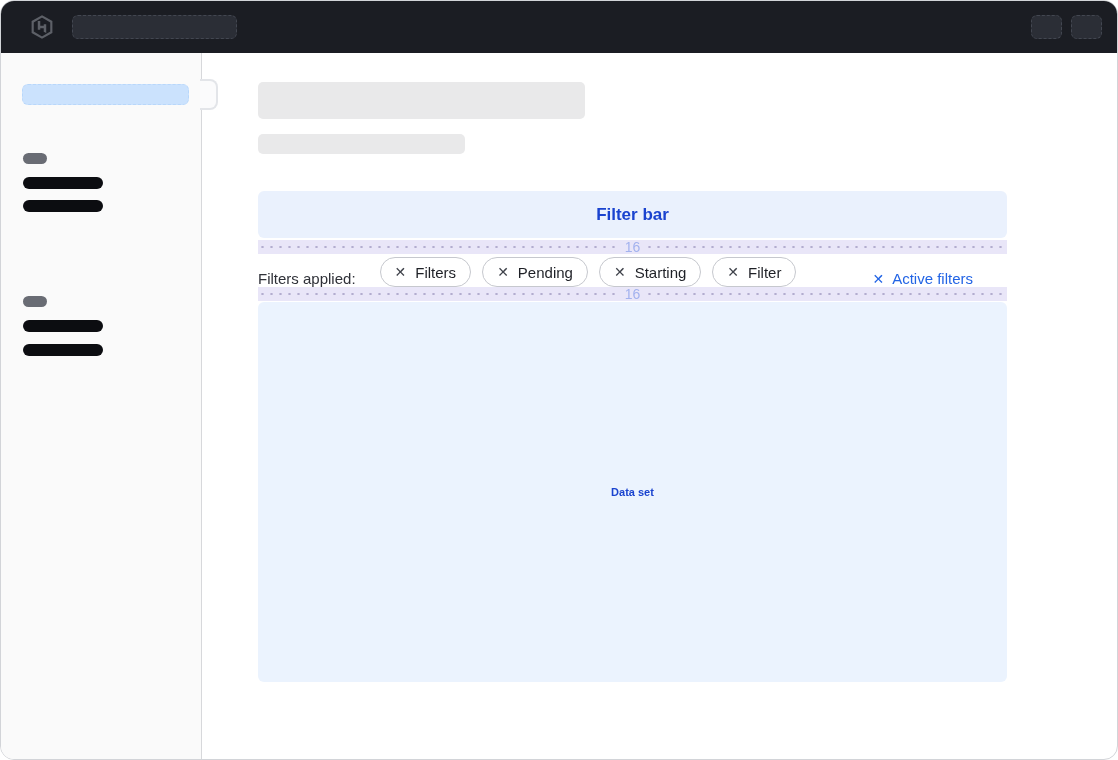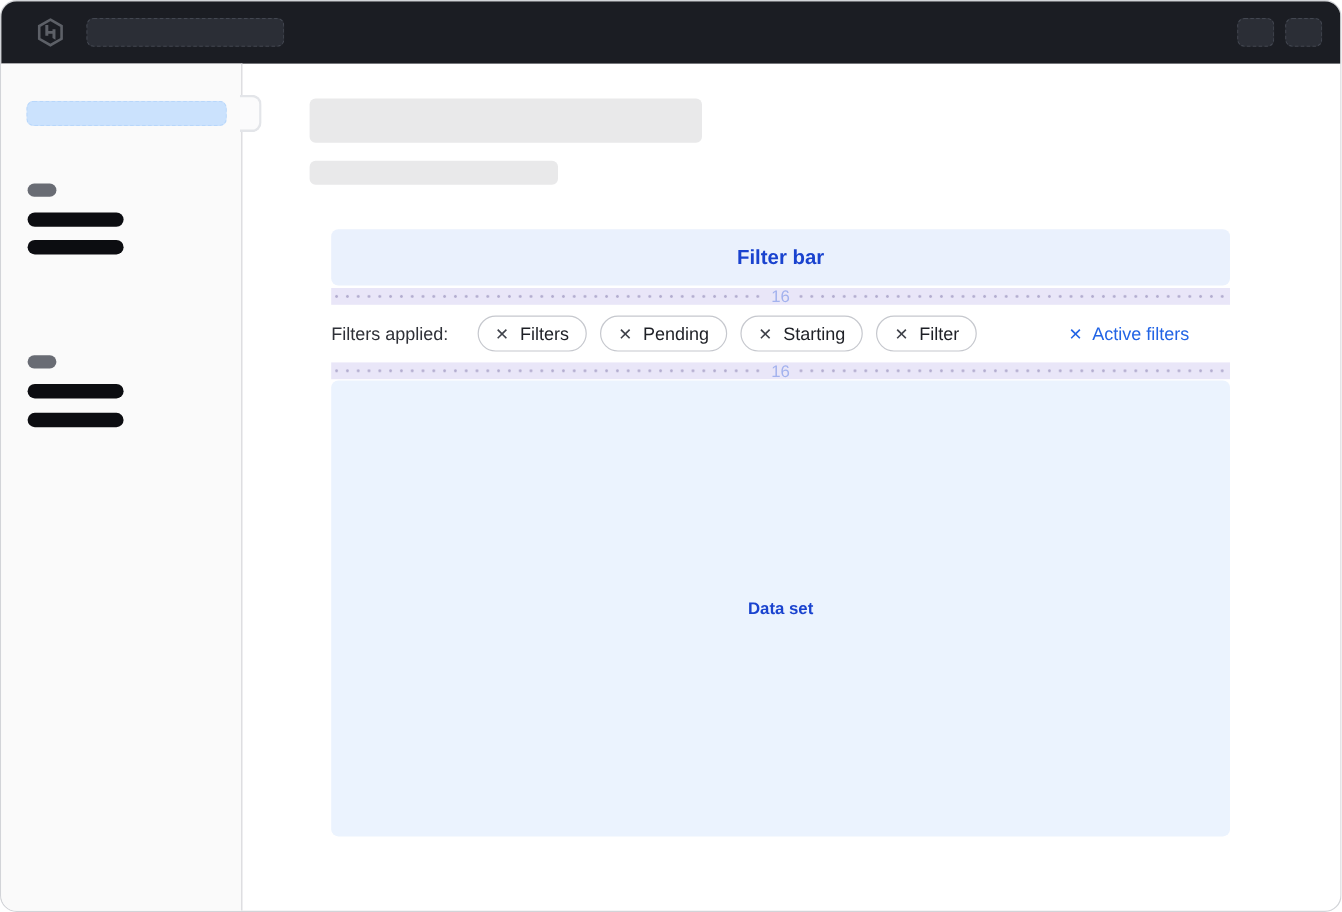--- a/index.html
+++ b/index.html
@@ -63,60 +63,60 @@
   .title-ph {
     position: absolute; left: 257px; top: 81px; width: 327px; height: 37px;
     background: #e9e9ea; border-radius: 5px;
   }
   .subtitle-ph {
     position: absolute; left: 257px; top: 133px; width: 207px; height: 20px;
     background: #e9e9ea; border-radius: 5px;
   }
 
   
-  .stack { position: absolute; left: 257px; top: 190px; width: 749px; margin-left: 18px; }
+  .stack { position: absolute; left: 257px; top: 190px; width: 749px; }
   .filter-bar {
     height: 47px; background: #eaf1fd; border-radius: 6px;
     display: flex; align-items: center; justify-content: center;
     font-size: 17px; font-weight: bold; color: #1a43cf;
     margin-bottom: 2px;
   }
   .band {
     position: relative; height: 14px; background: #e9e6f8;
     background-image: radial-gradient(circle, #b3adcf 1px, rgba(0,0,0,0) 1.3px);
     background-size: 9px 14px;
   }
   .band-label {
     position: absolute; left: 50%; top: 50%; transform: translate(-50%, -50%);
     font-size: 14px; color: #a3b2ee; background: #e9e6f8; padding: 0 5px;
     line-height: 12px;
   }
   .filters-row {
-    height: 48px; background: #ffffff;
-    display: flex; align-items: center;
+    height: 33px; background: #ffffff;
+    display: flex; align-items: flex-end;
   }
   .filters-label { font-size: 15px; color: #2f3138; margin-right: 24px; white-space: nowrap; }
   .pills { display: flex; gap: 11px; }
   .pill {
     display: inline-flex; align-items: center; gap: 9px;
     height: 30px; padding: 0 14px;
     background: #ffffff; border: 1.5px solid #c6c8ce; border-radius: 15px;
     font-size: 15px; color: #1e2026; cursor: pointer; white-space: nowrap;
   }
   .pill .x { color: #3f424a; font-size: 14px; line-height: 1; }
   .clear {
     margin-left: auto; margin-right: 34px;
     display: inline-flex; align-items: center; gap: 8px;
     font-size: 15px; font-weight: 500; color: #2264e5; cursor: pointer; white-space: nowrap;
   }
   .clear .x { font-size: 14px; line-height: 1; }
   .data-set {
     height: 380px; background: #ebf3fe; border-radius: 6px; margin-top: 1px;
     display: flex; align-items: center; justify-content: center;
-    font-size: 14px; font-weight: bold; color: #1a43cf;
+    font-size: 11px; font-weight: bold; color: #1a43cf;
   }
 </style>
 </head>
 <body>
 
 <div class="window">
 
   <div class="topbar">
     <svg class="logo" viewBox="0 0 24 24" aria-hidden="true">
       <path fill="none" stroke="currentColor" stroke-width="2" d="M12 2.2 L20.6 7.1 V16.9 L12 21.8 L3.4 16.9 V7.1 Z"></path>

